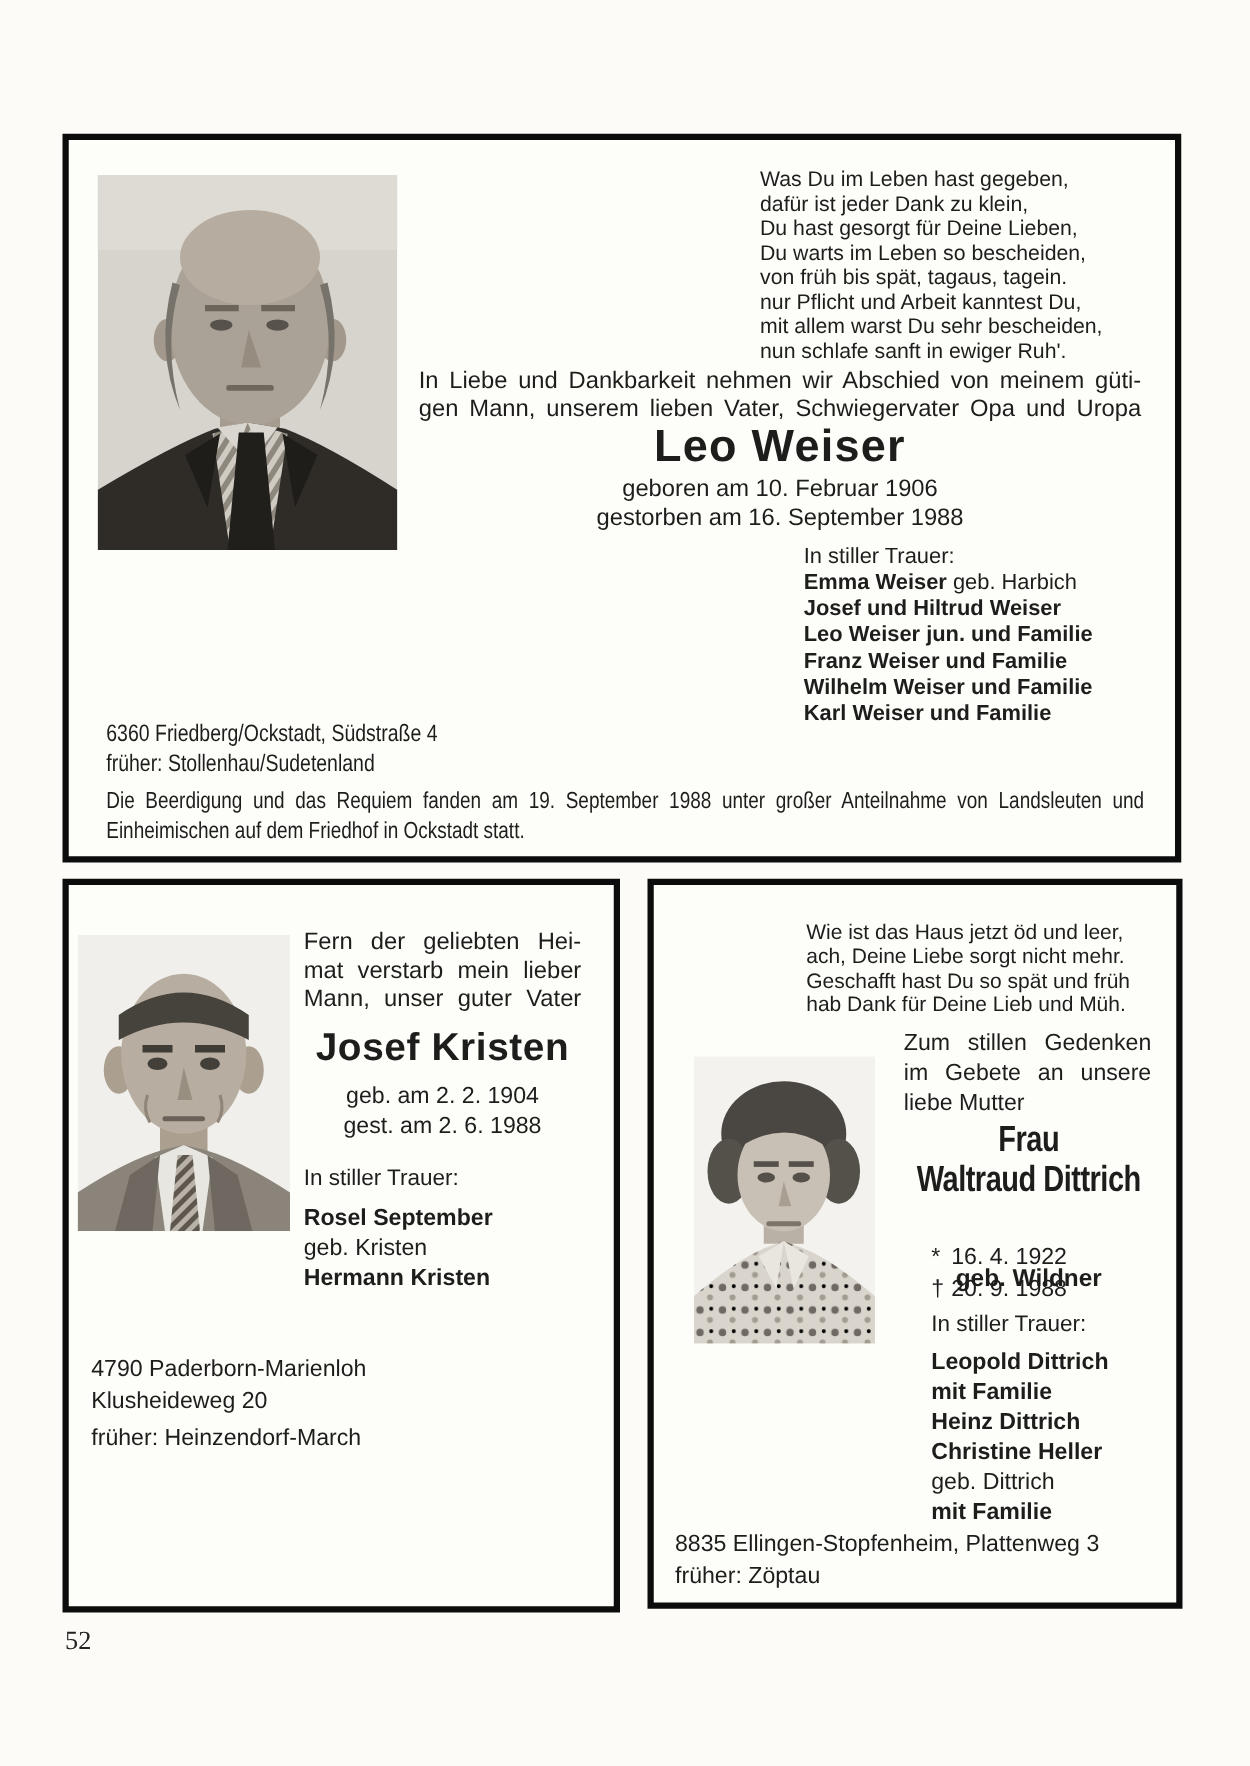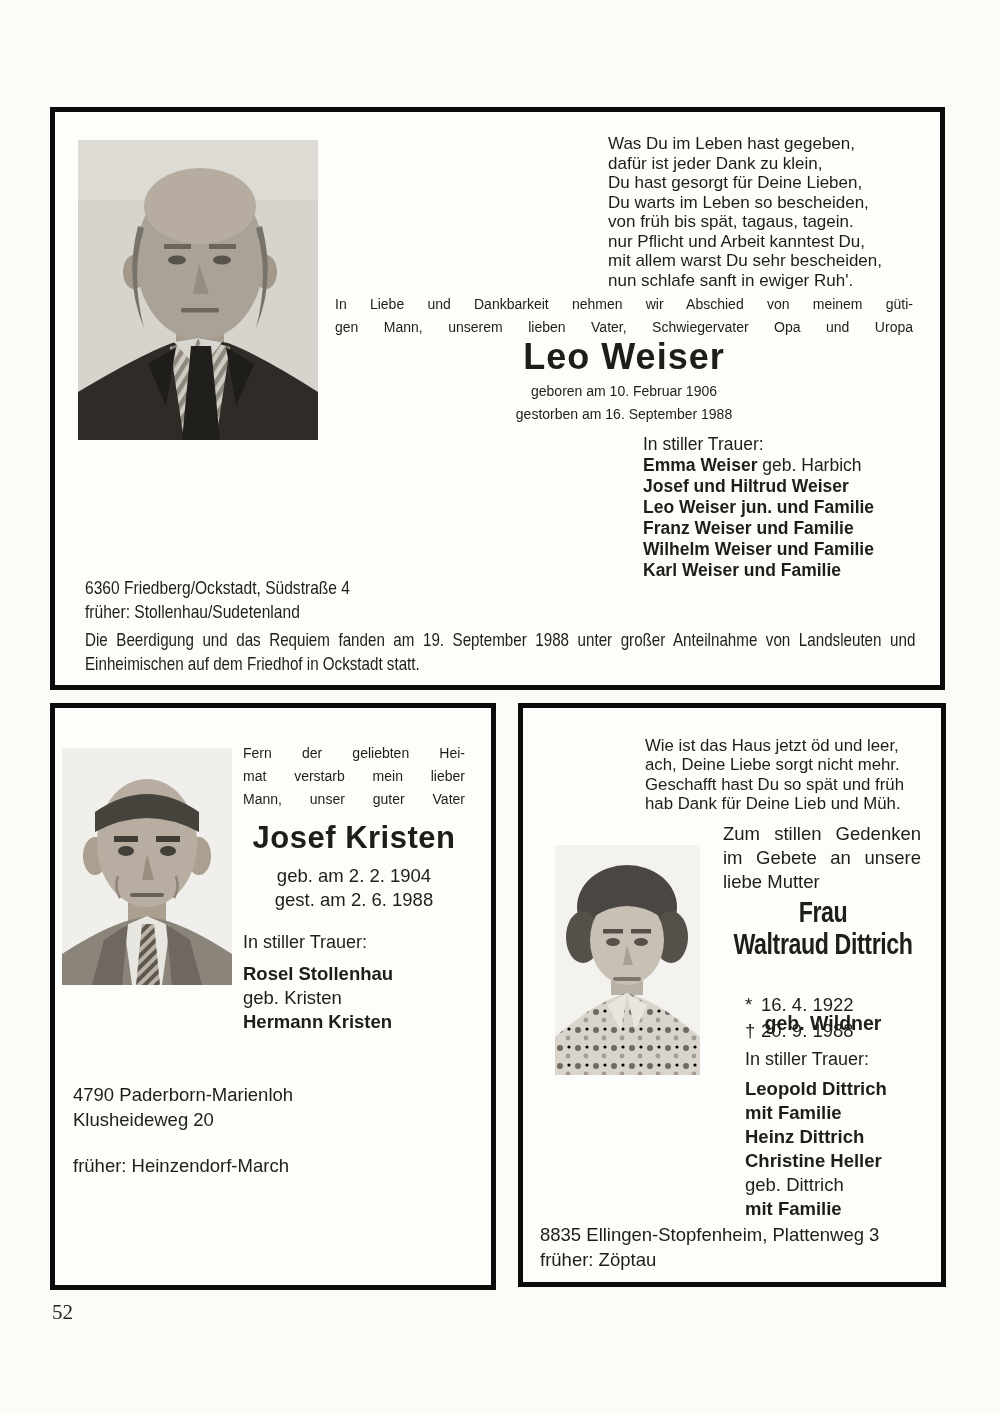--- a/index.html
+++ b/index.html
@@ -12,21 +12,21 @@
     position:absolute; box-sizing:border-box;
     border:5px solid #0c0c0c; background:#fdfdfa;
   }
   .abs { position:absolute; }
   .b { font-weight:bold; }
   .center { text-align:center; }
   .jl { text-align:justify; text-align-last:justify; }
   .just { text-align:justify; }
   .condx { transform:scaleX(0.82); transform-origin:0 0; width:122%; }
   .poem { font-size:17px; line-height:19.5px; }
-  .body-txt { font-size:14px; line-height:23px; }
+  .body-txt { font-size:19px; line-height:23px; }
   .big-name { font-size:36px; font-weight:bold; letter-spacing:1px; }
   .big-name2 { font-size:31px; font-weight:bold; letter-spacing:0.5px; }
   .cond-head { font-size:29px; font-weight:bold; transform:scaleX(0.8); transform-origin:50% 0; letter-spacing:-0.5px; white-space:nowrap; }
   .trauer { font-size:17.5px; line-height:21px; }
   .names24 { font-size:18.5px; line-height:24px; }
   .addr { font-size:18.5px; line-height:25px; }
   .pagenum { font-family:"Liberation Serif", serif; font-size:21px; color:#222; }
   .photo { overflow:hidden; }
   .photo svg { display:block; width:100%; height:100%; }
   .sym { display:inline-block; width:16px; }
@@ -155,30 +155,30 @@
     <div class="abs big-name2 center" style="left:184px; top:112px; width:230px;">Josef Kristen</div>
 
     <div class="abs names24 center" style="left:188px; top:156px; width:222px;">
       <div>geb. am 2. 2. 1904</div>
       <div>gest. am 2. 6. 1988</div>
     </div>
 
     <div class="abs" style="left:188px; top:224px; font-size:18px;">In stiller Trauer:</div>
 
     <div class="abs names24" style="left:188px; top:254px; width:240px;">
-      <div><span class="b">Rosel Stollenhau</span><span></span></div>
+      <div><span class="b">Rosel September</span><span></span></div>
       <div><span class="b"></span><span>geb. Kristen</span></div>
       <div><span class="b">Hermann Kristen</span><span></span></div>
     </div>
 
     <div class="abs addr" style="left:18px; top:374px; width:400px;">
       <div>4790 Paderborn-Marienloh</div>
       <div>Klusheideweg 20</div>
     </div>
-    <div class="abs addr" style="left:18px; top:429px; width:400px;margin-top:16px;">früher: Heinzendorf-March</div>
+    <div class="abs addr" style="left:18px; top:429px; width:400px;">früher: Heinzendorf-March</div>
 
   </div>
 
   <div class="box" style="left:518px; top:703px; width:428px; height:584px;">
 
     <div class="abs poem" style="left:122px; top:28px; width:290px; font-size:16.8px; line-height:19.3px;">
       <div>Wie ist das Haus jetzt öd und leer,</div>
       <div>ach, Deine Liebe sorgt nicht mehr.</div>
       <div>Geschafft hast Du so spät und früh</div>
       <div>hab Dank für Deine Lieb und Müh.</div>

